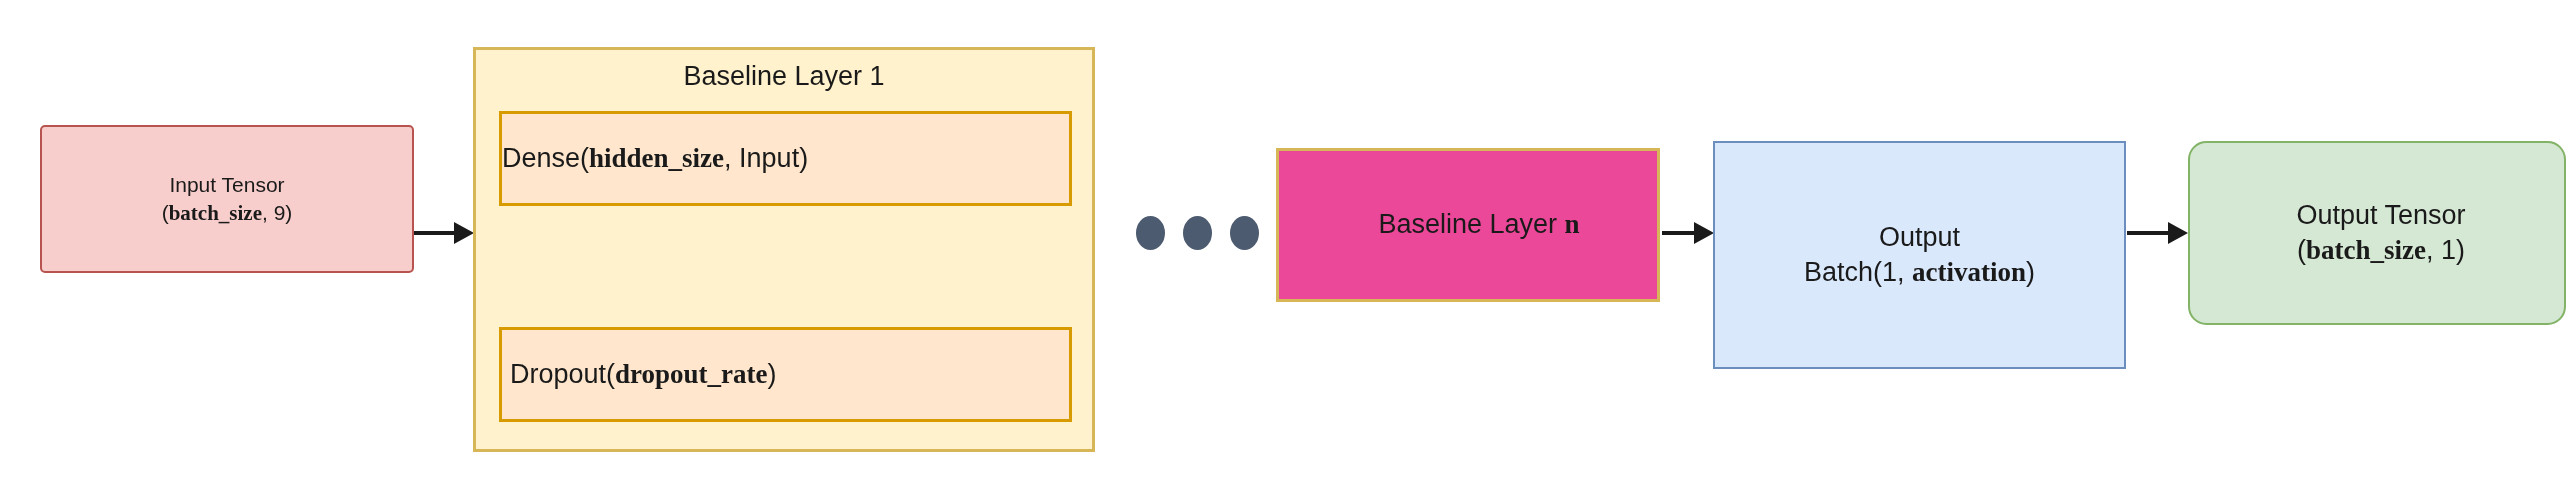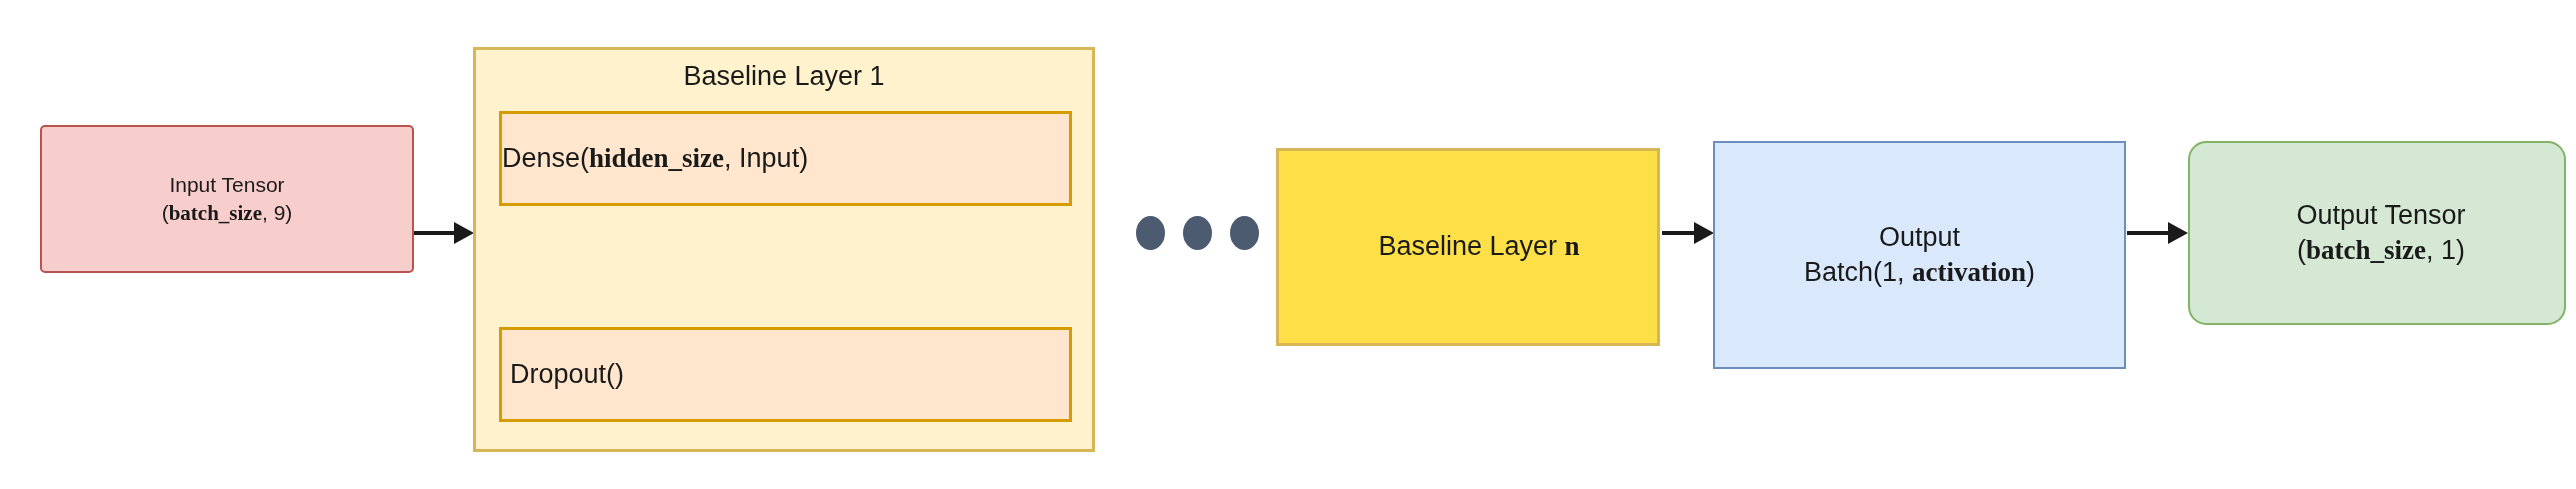--- a/index.html
+++ b/index.html
@@ -87,22 +87,22 @@
   }
   #ellipsis .dot {
     width: 29px; height: 34px;
     border-radius: 50%;
     background: #4d5b70;
   }
 
   
   #baseline-layer-n {
     left: 1276px; top: 148px;
-    width: 384px; height: 198px;
-    background: #fde047;
+    width: 384px; height: 154px;
+    background: #ec4899;
     border: 3.1px solid #d6b656;
     font-size: 27px;
     padding-left: 22px;
   }
 
   
   #output-dense {
     left: 1713px; top: 141px;
     width: 413px; height: 228px;
     background: #dae8fc;
@@ -164,20 +164,21 @@
 
     <div class="sublayer" id="sublayer-dense">
       <span>Dense(</span>
         <b>hidden_size</b>
         <span>, Input)</span>
     </div>
 
 
     <div class="sublayer" id="sublayer-dropout">
       <span>Dropout(</span>
+        <b>dropout_rate</b>
         <span>)</span>
     </div>
   </div>
 
   <div id="ellipsis">
     <span class="dot"></span>
     <span class="dot"></span>
     <span class="dot"></span>
   </div>
 

